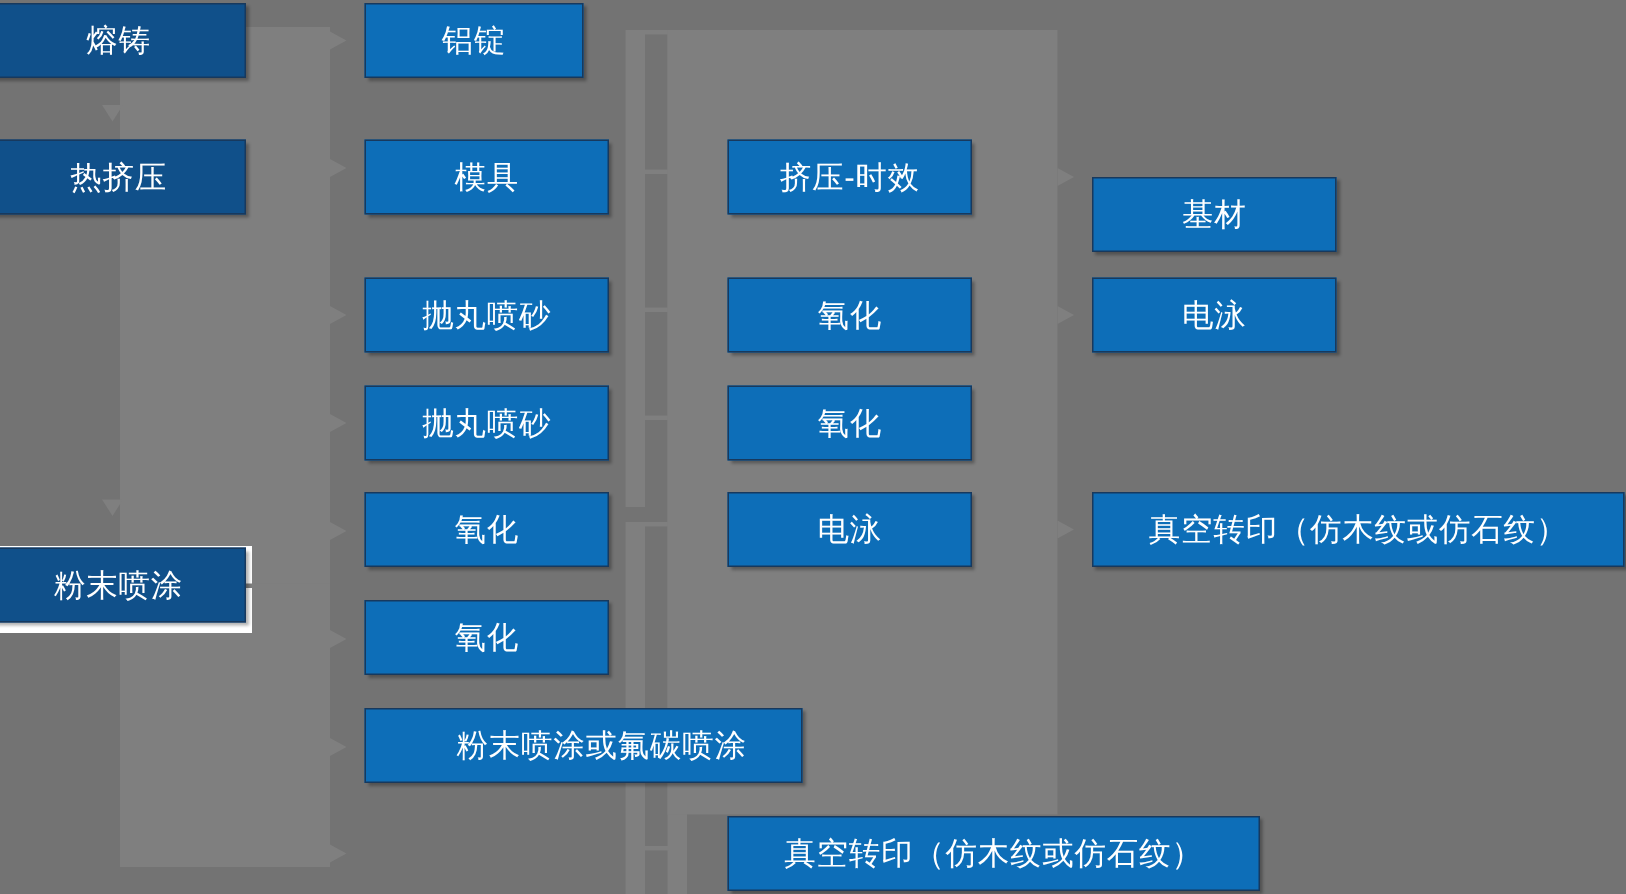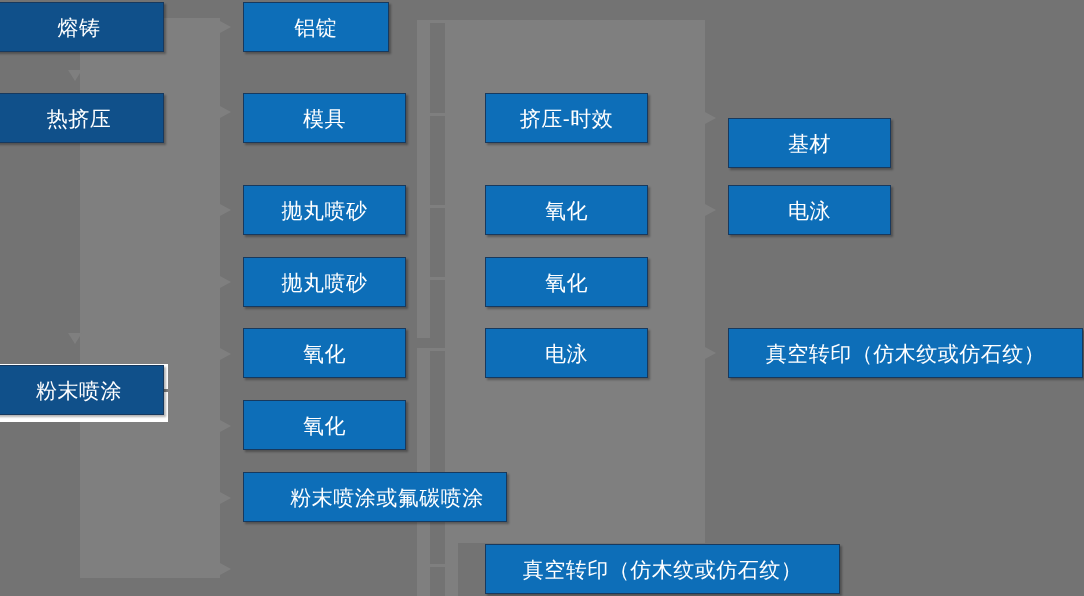--- a/index.html
+++ b/index.html
@@ -131,21 +131,21 @@
   </div>
   <div class="node mid" style="left:243px; top:257px; width:163px; height:50px;">
     <span>抛丸喷砂</span>
   </div>
   <div class="node mid" style="left:243px; top:328px; width:163px; height:50px;">
     <span>氧化</span>
   </div>
   <div class="node mid" style="left:243px; top:400px; width:163px; height:50px;">
     <span>氧化</span>
   </div>
-  <div class="node mid wide" style="left:243px; top:472px; width:264px; height:50px;padding-left:24px;">
+  <div class="node mid wide" style="left:243px; top:472px; width:292px; height:50px;padding-left:24px;">
     <span>粉末喷涂或氟碳喷涂</span>
   </div>
 
   <div class="node mid" style="left:485px; top:93px; width:163px; height:50px;">
     <span>挤压-时效</span>
   </div>
   <div class="node mid" style="left:485px; top:185px; width:163px; height:50px;">
     <span>氧化</span>
   </div>
   <div class="node mid" style="left:485px; top:257px; width:163px; height:50px;">

